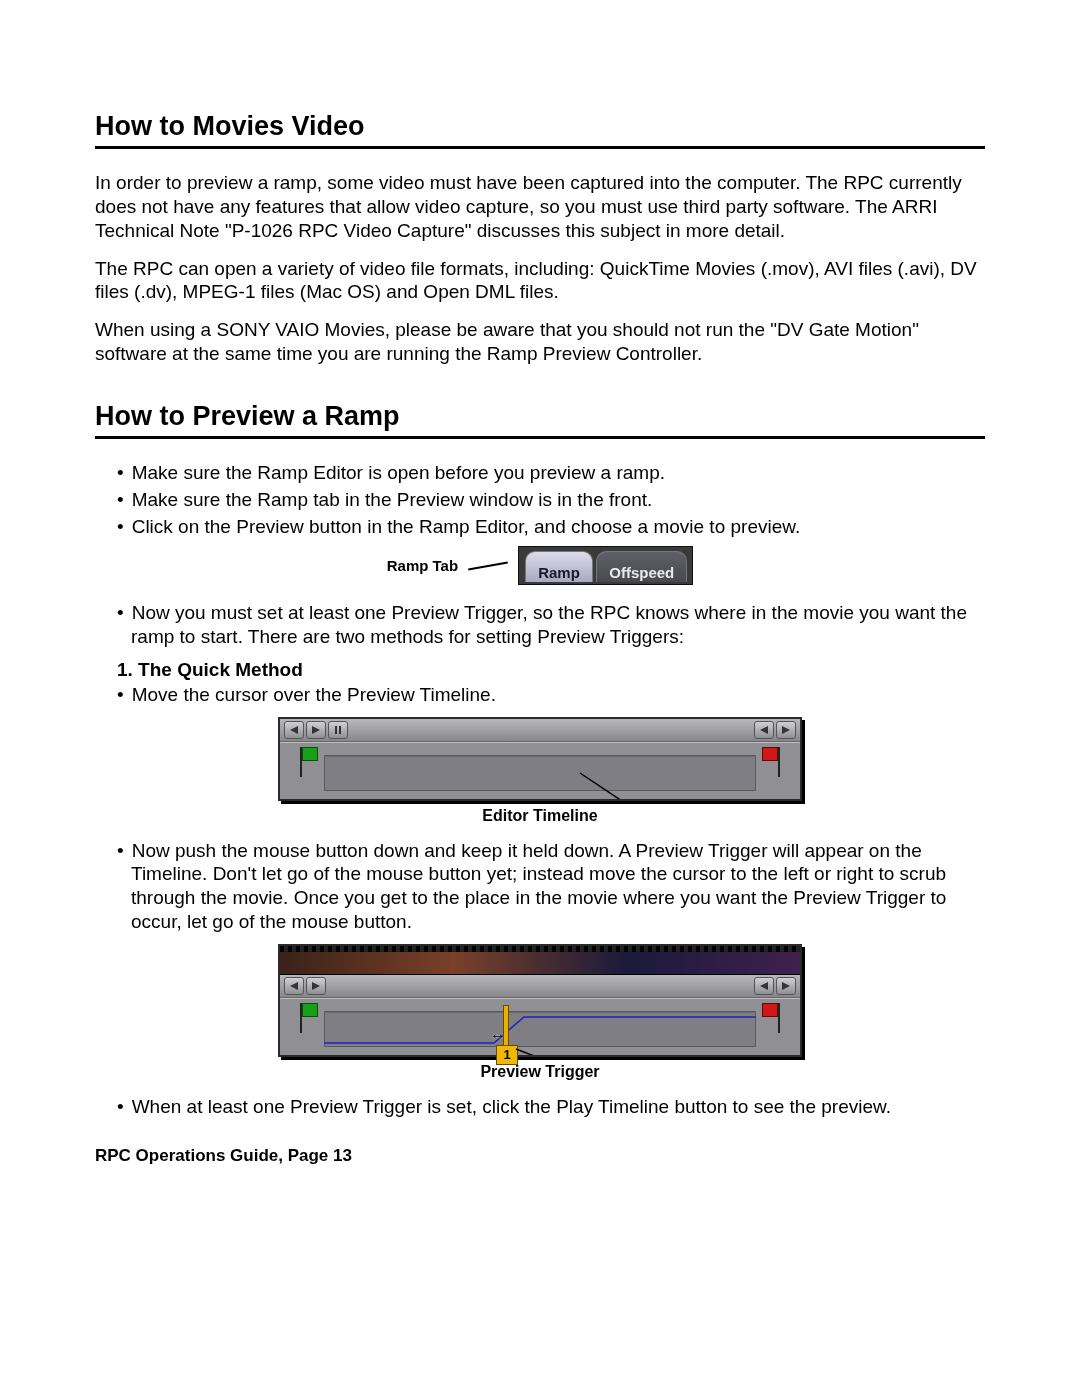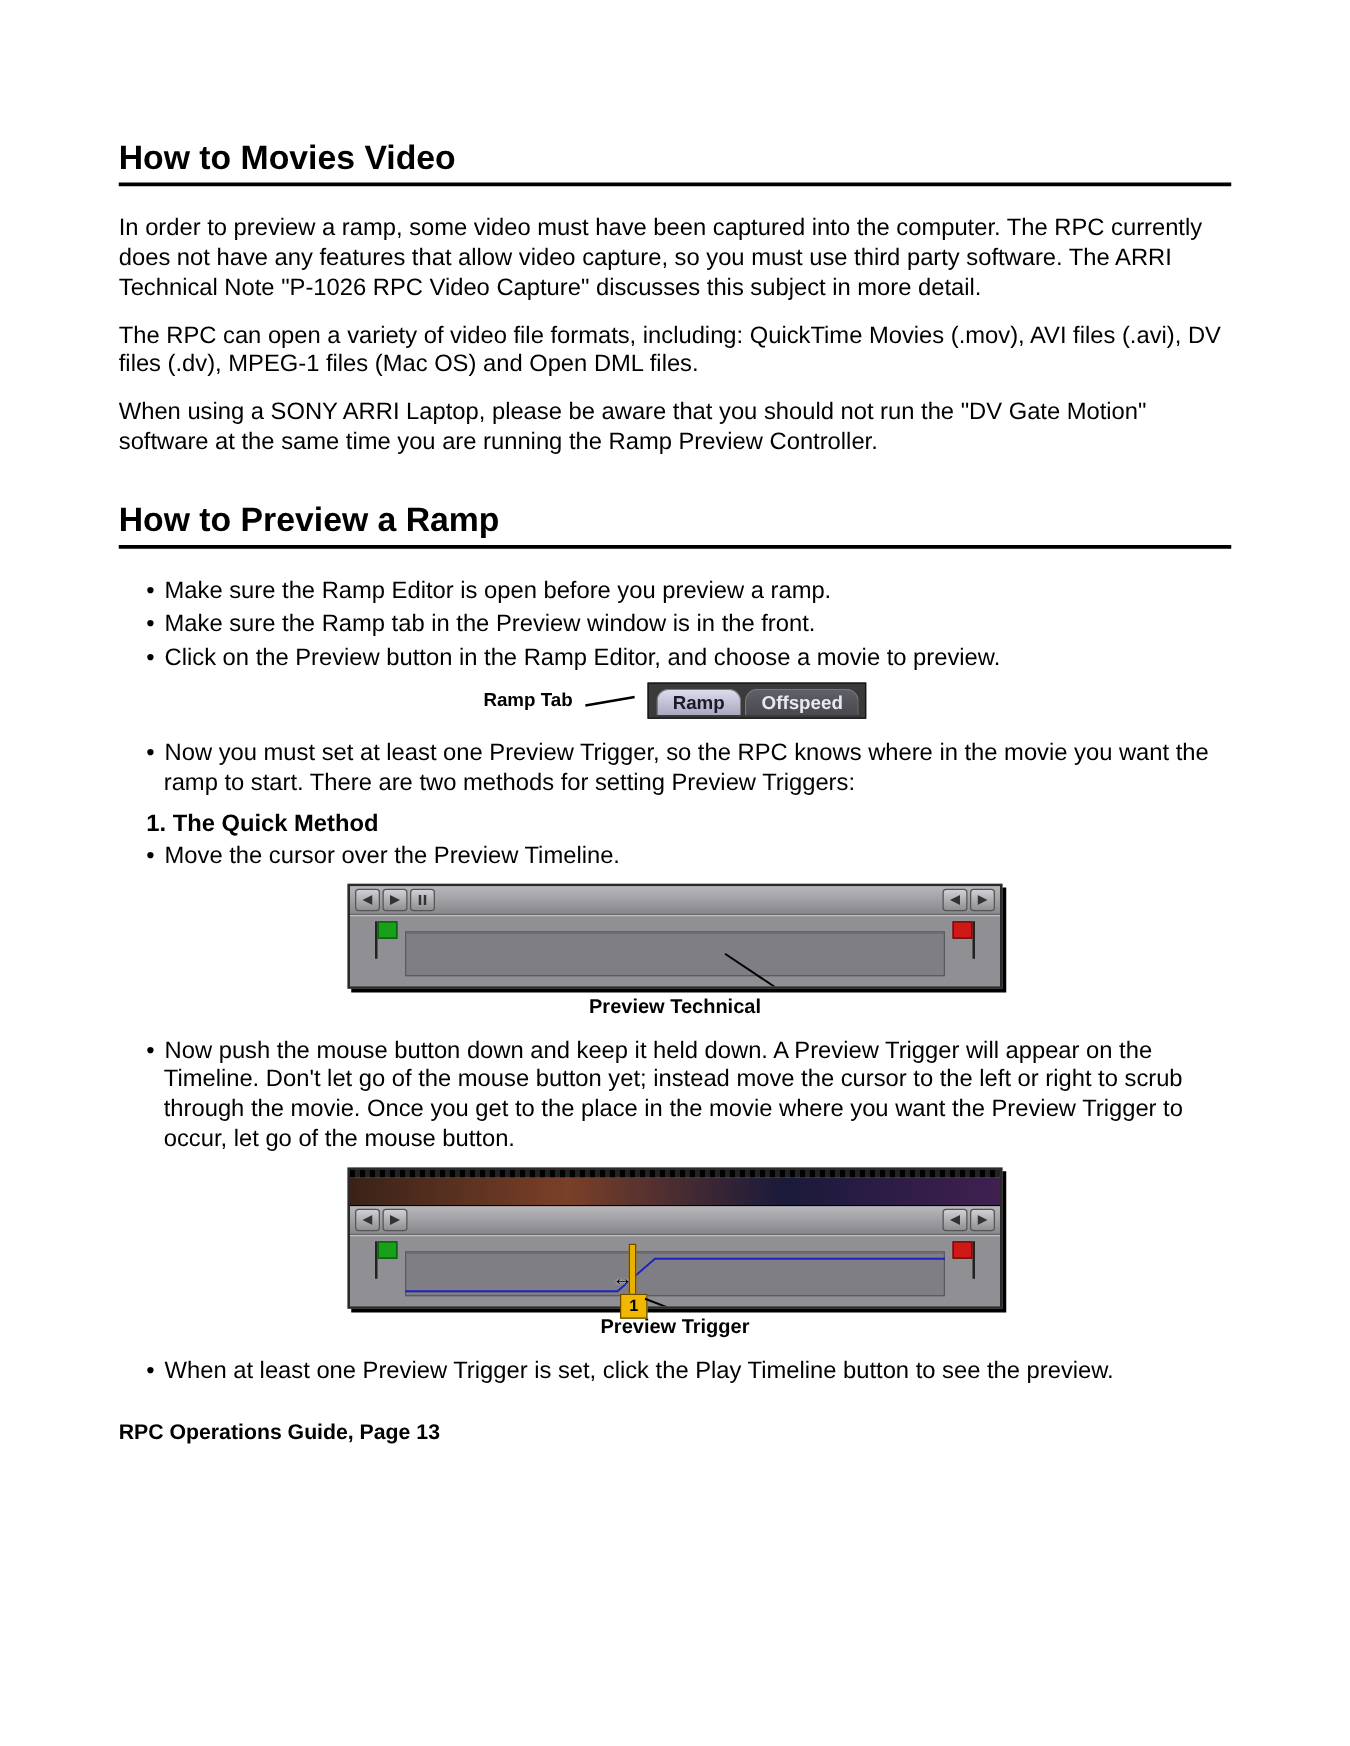--- a/index.html
+++ b/index.html
@@ -87,21 +87,21 @@
     position: relative;
     transform: rotate(-10deg);
   }
   .tabpanel {
     background: #3a3a3a;
     padding: 4px 6px 2px 6px;
     border: 1px solid #111;
   }
   .tab {
     display: inline-block;
-    padding: 2px 12px 1px 12px;
+    padding: 12px 12px 1px 12px;
     font-size: 15px;
     font-weight: bold;
     color: #e8e8f0;
     border-top-left-radius: 10px;
     border-top-right-radius: 10px;
     border: 1px solid #777;
     border-bottom: none;
     margin-right: -1px;
     position: relative;
   }
@@ -218,21 +218,21 @@
 </style>
 </head>
 <body>
 
 <div class="page">
 
   <h2>How to Movies Video</h2>
   <hr class="rule">
   <p>In order to preview a ramp, some video must have been captured into the computer. The RPC currently does not have any features that allow video capture, so you must use third party software. The ARRI Technical Note "P-1026 RPC Video Capture" discusses this subject in more detail.</p>
   <p>The RPC can open a variety of video file formats, including: QuickTime Movies (.mov), AVI files (.avi), DV files (.dv), MPEG-1 files (Mac OS) and Open DML files.</p>
-  <p>When using a SONY ARRI Laptop, please be aware that you should not run the "DV Gate Motion" software at the same time you are running the Ramp Preview Controller.</p>
+  <p>When using a SONY VAIO Movies, please be aware that you should not run the "DV Gate Motion" software at the same time you are running the Ramp Preview Controller.</p>
 
   <div class="section2">
     <h2>How to Preview a Ramp</h2>
     <hr class="rule">
 
     <ul class="bullets">
       <li>Make sure the Ramp Editor is open before you preview a ramp.</li>
       <li>Make sure the Ramp tab in the Preview window is in the front.</li>
       <li>Click on the Preview button in the Ramp Editor, and choose a movie to preview.</li>
     </ul>
@@ -299,21 +299,21 @@
           <div class="flag flag-red">
               <div class="pole"></div>
               <div class="cloth"></div>
             </div>
           <svg style="position:absolute;left:0;top:0;width:100%;height:100%;pointer-events:none">
             <line class="leader" x1="300" y1="30" x2="360" y2="70"></line>
           </svg>
         </div>
       </div>
     </div>
-    <div class="caption">Preview Technical</div>
+    <div class="caption">Editor Timeline</div>
 
     <ul class="bullets">
       <li>Now push the mouse button down and keep it held down. A Preview Trigger will appear on the Timeline. Don't let go of the mouse button yet; instead move the cursor to the left or right to scrub through the movie. Once you get to the place in the movie where you want the Preview Trigger to occur, let go of the mouse button.</li>
     </ul>
 
     <div class="figure">
       <div class="timeline-panel">
         <div class="filmstrip"></div>
         <div class="timeline-top">
           <div class="tl-btns">

